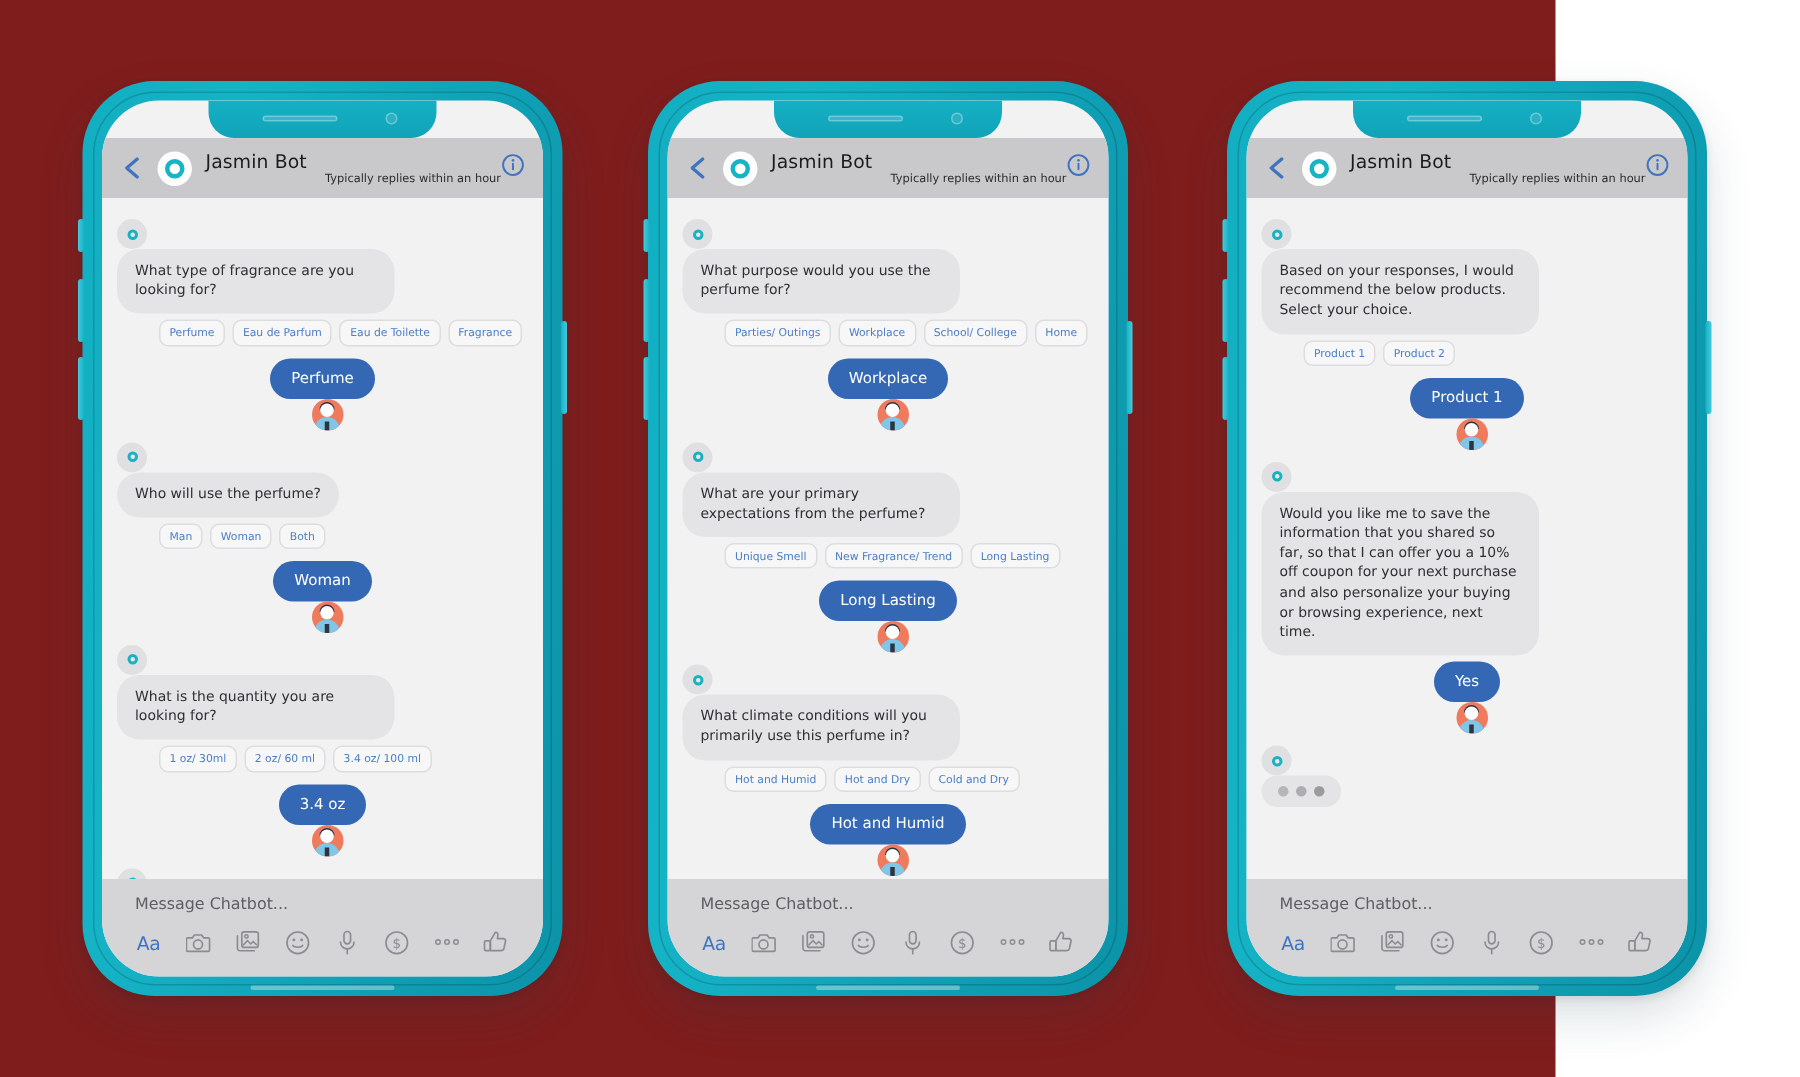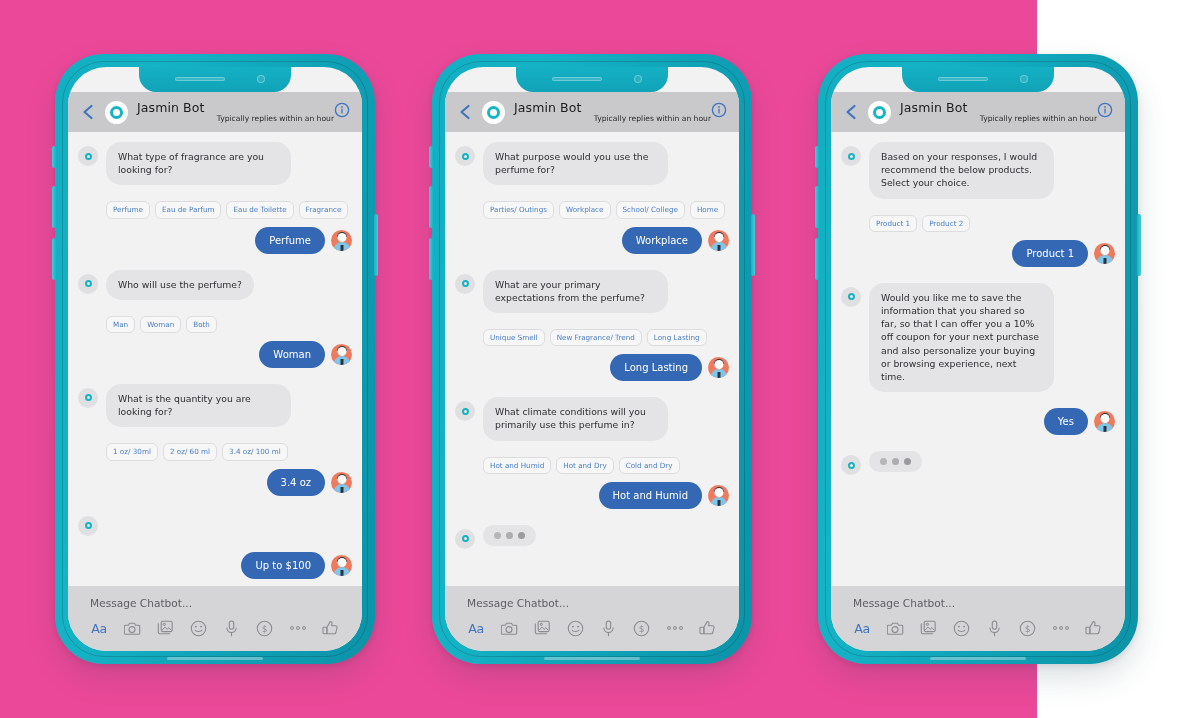--- a/index.html
+++ b/index.html
@@ -5,21 +5,21 @@
   * { box-sizing: border-box; margin: 0; padding: 0; }
   html, body {
     width: 1200px; height: 718px;
     background: #ffffff;
     font-family: "DejaVu Sans", sans-serif;
     overflow: hidden;
   }
   .stage {
     position: relative;
     width: 1037px; height: 718px;
-    background: #ec4899;
+    background: #7f1d1d;
   }
 
   
   .phone {
     position: absolute;
     width: 320px; height: 610px;
     top: 54px;
   }
   .phone.p1 { left: 55px; }
   .phone.p2 { left: 432px; }
@@ -119,21 +119,21 @@
   .info-icon { flex: 0 0 16px; }
 
   
   .chat-body {
     position: absolute;
     left: 0; right: 0; top: 65px; bottom: 65px;
     background: #f2f2f3;
     padding: 10px 10px 0 10px;
     overflow: hidden;
   }
-  .row { display: flex; align-items: flex-start; margin-bottom: 16px; }
+  .row { display: flex; align-items: flex-start; margin-bottom: 4px; flex-direction: column; }
   .row.bot { justify-content: flex-start; }
   .row.user { justify-content: flex-end; align-items: center; }
 
   .avatar-bot-sm {
     width: 20px; height: 20px; border-radius: 50%;
     background: #e0e0e2;
     display: flex; align-items: center; justify-content: center;
     flex: 0 0 20px;
     margin-right: 8px;
     margin-top: 4px;

